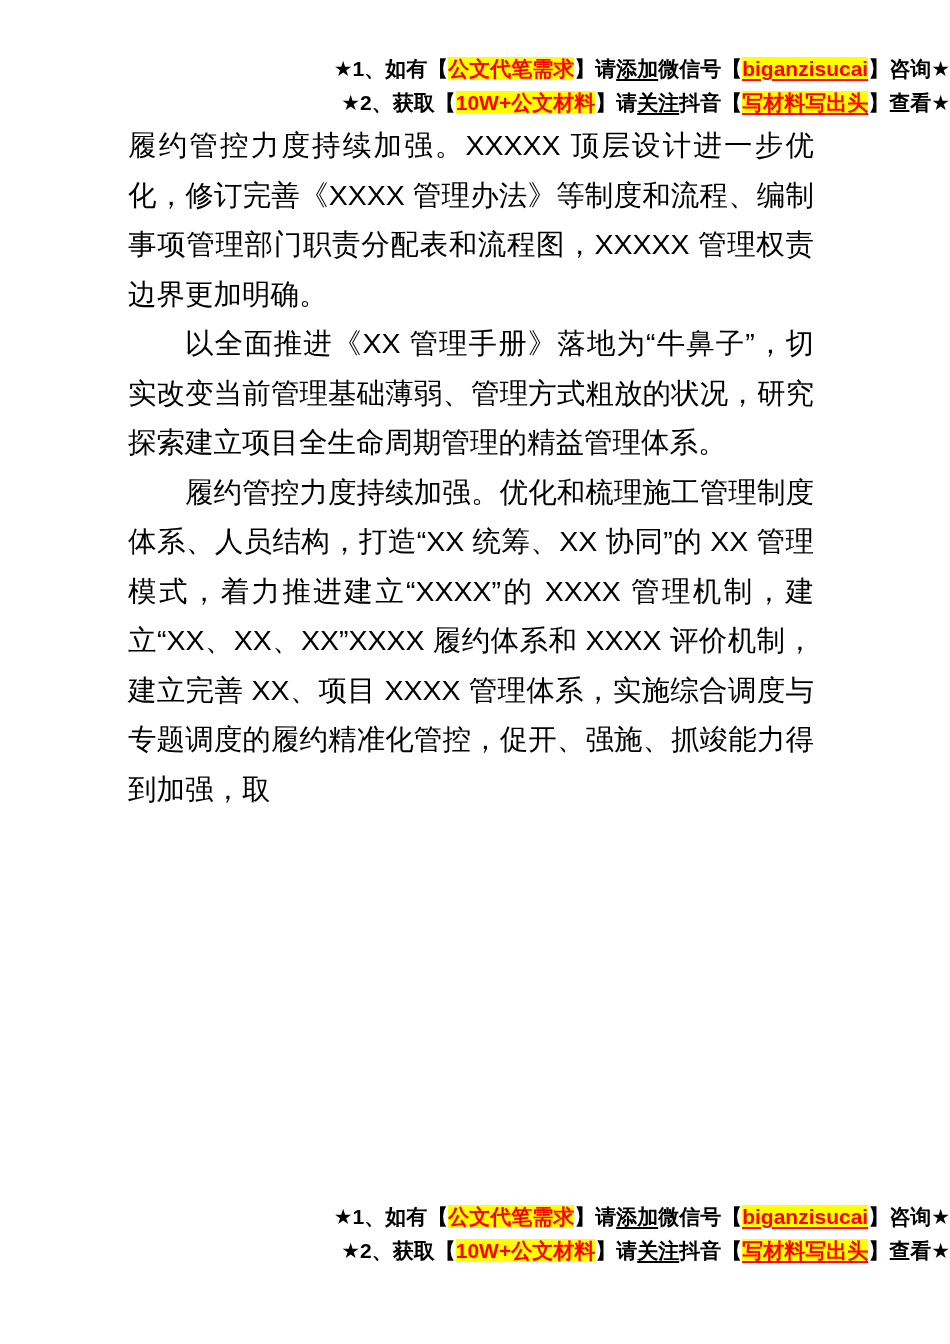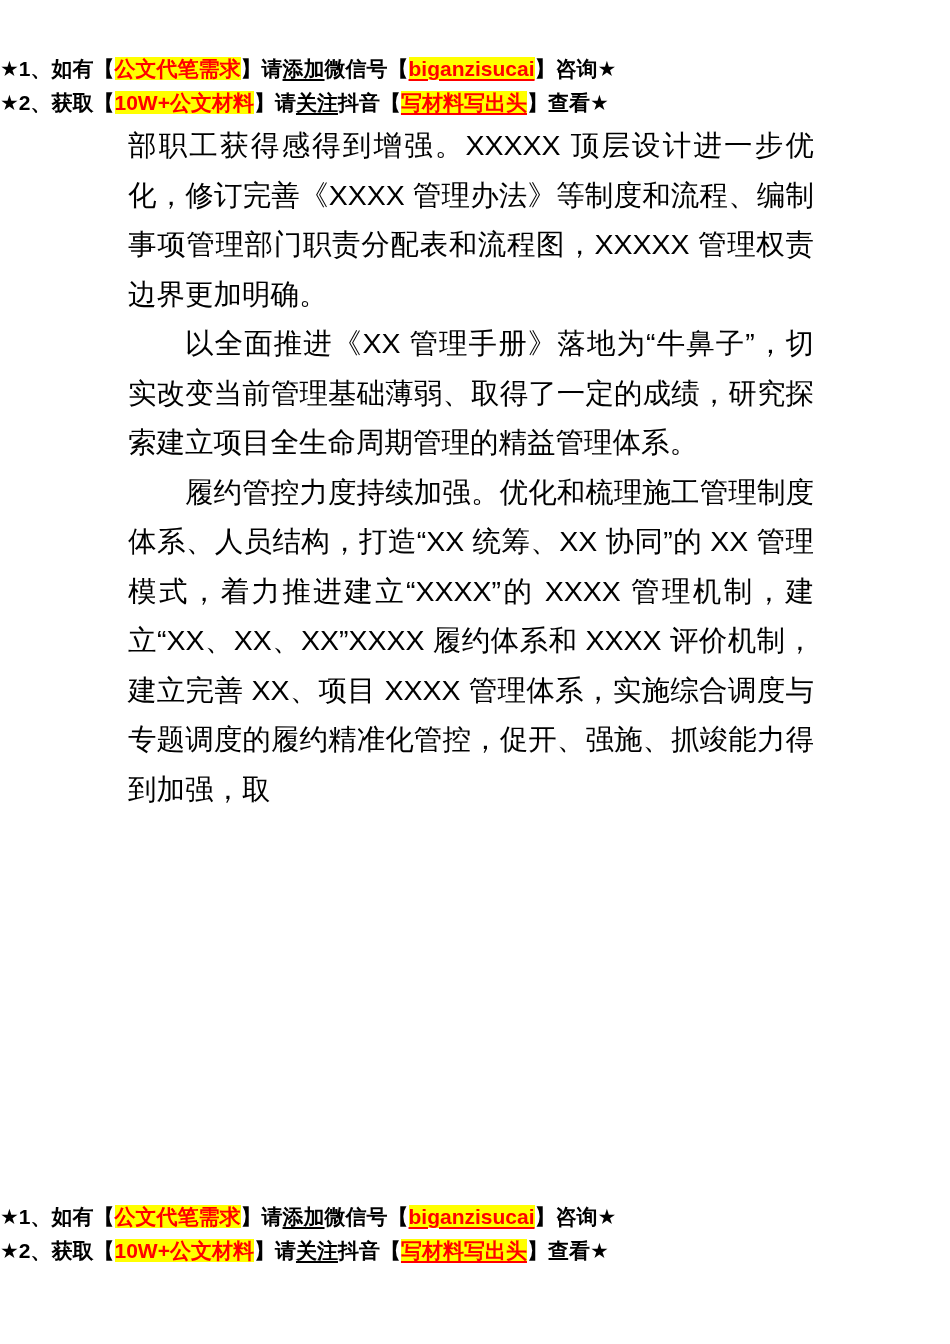--- a/index.html
+++ b/index.html
@@ -14,21 +14,21 @@
     background: #ffffff;
     overflow: hidden;
     font-family: "Liberation Sans", "DejaVu Sans", sans-serif;
     color: #000000;
   }
   
   .banner {
     position: absolute;
     left: 0;
     width: 100%;
-    text-align: left;
+    text-align: right;
     font-weight: 700;
     font-size: 21px;
     line-height: 34px;
     white-space: nowrap;
   }
   .banner-top    { top: 52px; }
   .banner-bottom { top: 1200px; }
   .hl {
     color: #ff0000;
     background: #ffff00;
@@ -61,22 +61,22 @@
 <body>
 
 <div class="page">
 
   <div class="banner banner-top">
     <div class="banner-line"><span>★1、如有【</span><span class="hl">公文代笔需求</span><span>】请</span><span class="u">添加</span><span>微信号【</span><span class="hl u">biganzisucai</span><span>】咨询★</span></div>
     <div class="banner-line"><span>★2、获取【</span><span class="hl">10W+公文材料</span><span>】请</span><span class="u">关注</span><span>抖音【</span><span class="hl u">写材料写出头</span><span>】查看★</span></div>
   </div>
 
   <div class="content">
-    <p class="no-indent">部职工获得感得到增强。XXXXX 顶层设计进一步优化，修订完善《XXXX 管理办法》等制度和流程、编制事项管理部门职责分配表和流程图，XXXXX 管理权责边界更加明确。</p>
-    <p>以全面推进《XX 管理手册》落地为“牛鼻子”，切实改变当前管理基础薄弱、取得了一定的成绩，研究探索建立项目全生命周期管理的精益管理体系。</p>
+    <p class="no-indent">履约管控力度持续加强。XXXXX 顶层设计进一步优化，修订完善《XXXX 管理办法》等制度和流程、编制事项管理部门职责分配表和流程图，XXXXX 管理权责边界更加明确。</p>
+    <p>以全面推进《XX 管理手册》落地为“牛鼻子”，切实改变当前管理基础薄弱、管理方式粗放的状况，研究探索建立项目全生命周期管理的精益管理体系。</p>
     <p>履约管控力度持续加强。优化和梳理施工管理制度体系、人员结构，打造“XX 统筹、XX 协同”的 XX 管理模式，着力推进建立“XXXX”的 XXXX 管理机制，建立“XX、XX、XX”XXXX 履约体系和 XXXX 评价机制，建立完善 XX、项目 XXXX 管理体系，实施综合调度与专题调度的履约精准化管控，促开、强施、抓竣能力得到加强，取</p>
   </div>
 
   <div class="banner banner-bottom">
     <div class="banner-line"><span>★1、如有【</span><span class="hl">公文代笔需求</span><span>】请</span><span class="u">添加</span><span>微信号【</span><span class="hl u">biganzisucai</span><span>】咨询★</span></div>
     <div class="banner-line"><span>★2、获取【</span><span class="hl">10W+公文材料</span><span>】请</span><span class="u">关注</span><span>抖音【</span><span class="hl u">写材料写出头</span><span>】查看★</span></div>
   </div>
 
 </div>
 

